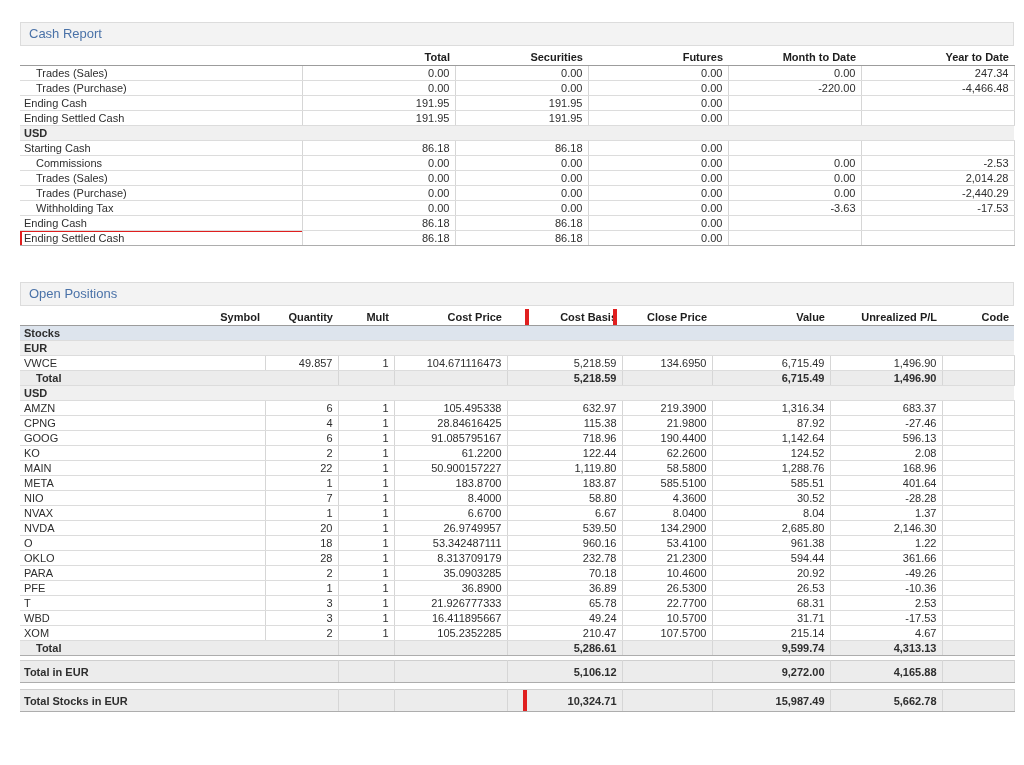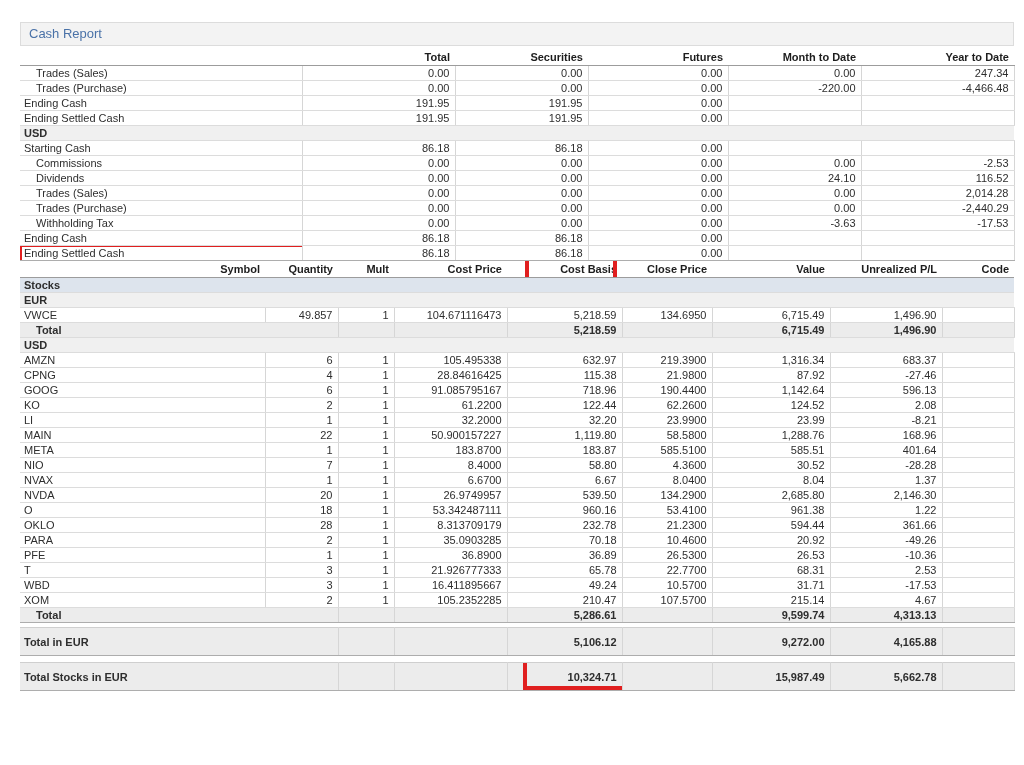--- a/index.html
+++ b/index.html
@@ -20,21 +20,21 @@
   thead th.first{text-align:right;padding-left:4px;}
   td{height:15px;line-height:13px;border-bottom:1px solid var(--line);border-right:1px solid var(--vline);padding:0 5px 0 0;}
   td:last-child{border-right:1px solid var(--vline);}
   td.label-cell{text-align:left;padding-left:4px;}
   td.indent{padding-left:16px;}
   td.value-cell{text-align:right;}
   tr.section td{background:var(--section-bg);font-weight:bold;border-right:none;}
   tr.stocks td{background:var(--stocks-bg);font-weight:bold;border-right:none;}
   tr.total td{background:var(--total-bg);font-weight:bold;}
   tbody tr:last-child td{border-bottom:1px solid #adadad;}
-  table.footer-table td{background:var(--total-bg);font-weight:bold;height:28px;line-height:16px;
+  table.footer-table td{background:var(--total-bg);font-weight:bold;height:22px;line-height:16px;
     border-top:1px solid #cfcfcf;border-bottom:1px solid #bdbdbd;}
   table.ft1{margin-top:4px;}
   table.ft2{margin-top:6px;}
   .rel{position:relative;}
   .hl-box{position:absolute;border:4px solid var(--hl-red);box-sizing:border-box;pointer-events:none;z-index:5;background:transparent;}
   .hl-row{left:-2px;top:-3px;width:452px;height:22px;}
   .hl-header{left:18px;top:-7px;width:92px;height:28px;}
   .hl-cell{left:15px;top:-4px;width:106px;height:31px;}
 </style>
 </head>
@@ -111,28 +111,20 @@
         </tr>
         <tr>
           <td class="label-cell indent"><span>Commissions</span></td>
           <td class="value-cell"><span>0.00</span></td>
           <td class="value-cell"><span>0.00</span></td>
           <td class="value-cell"><span>0.00</span></td>
           <td class="value-cell"><span>0.00</span></td>
           <td class="value-cell"><span>-2.53</span></td>
         </tr>
         <tr>
-          <td class="label-cell indent"><span>Dividends</span></td>
-          <td class="value-cell"><span>0.00</span></td>
-          <td class="value-cell"><span>0.00</span></td>
-          <td class="value-cell"><span>0.00</span></td>
-          <td class="value-cell"><span>24.10</span></td>
-          <td class="value-cell"><span>116.52</span></td>
-        </tr>
-        <tr>
           <td class="label-cell indent"><span>Trades (Sales)</span></td>
           <td class="value-cell"><span>0.00</span></td>
           <td class="value-cell"><span>0.00</span></td>
           <td class="value-cell"><span>0.00</span></td>
           <td class="value-cell"><span>0.00</span></td>
           <td class="value-cell"><span>2,014.28</span></td>
         </tr>
         <tr>
           <td class="label-cell indent"><span>Trades (Purchase)</span></td>
           <td class="value-cell"><span>0.00</span></td>
@@ -161,20 +153,23 @@
           <td class="label-cell rel"><span>Ending Settled Cash</span><span class="hl-box hl-row"></span></td>
           <td class="value-cell"><span>86.18</span></td>
           <td class="value-cell"><span>86.18</span></td>
           <td class="value-cell"><span>0.00</span></td>
           <td class="value-cell"><span></span></td>
           <td class="value-cell"><span></span></td>
         </tr>
       </tbody>
   </table>
 
+  <div class="section-panel pos-panel">
+    <span>Open Positions</span>
+  </div>
 
   <table class="report">
     <colgroup>
       <col style="width:245px">
         <col style="width:73px">
         <col style="width:56px">
         <col style="width:113px">
       <col style="width:115px">
         <col style="width:90px">
         <col style="width:118px">
@@ -266,31 +261,20 @@
           <td class="value-cell"><span>2</span></td>
           <td class="value-cell"><span>1</span></td>
           <td class="value-cell"><span>61.2200</span></td>
           <td class="value-cell"><span>122.44</span></td>
           <td class="value-cell"><span>62.2600</span></td>
           <td class="value-cell"><span>124.52</span></td>
           <td class="value-cell"><span>2.08</span></td>
           <td class="value-cell"><span></span></td>
         </tr>
         <tr>
-          <td class="label-cell"><span>LI</span></td>
-          <td class="value-cell"><span>1</span></td>
-          <td class="value-cell"><span>1</span></td>
-          <td class="value-cell"><span>32.2000</span></td>
-          <td class="value-cell"><span>32.20</span></td>
-          <td class="value-cell"><span>23.9900</span></td>
-          <td class="value-cell"><span>23.99</span></td>
-          <td class="value-cell"><span>-8.21</span></td>
-          <td class="value-cell"><span></span></td>
-        </tr>
-        <tr>
           <td class="label-cell"><span>MAIN</span></td>
           <td class="value-cell"><span>22</span></td>
           <td class="value-cell"><span>1</span></td>
           <td class="value-cell"><span>50.900157227</span></td>
           <td class="value-cell"><span>1,119.80</span></td>
           <td class="value-cell"><span>58.5800</span></td>
           <td class="value-cell"><span>1,288.76</span></td>
           <td class="value-cell"><span>168.96</span></td>
           <td class="value-cell"><span></span></td>
         </tr>

